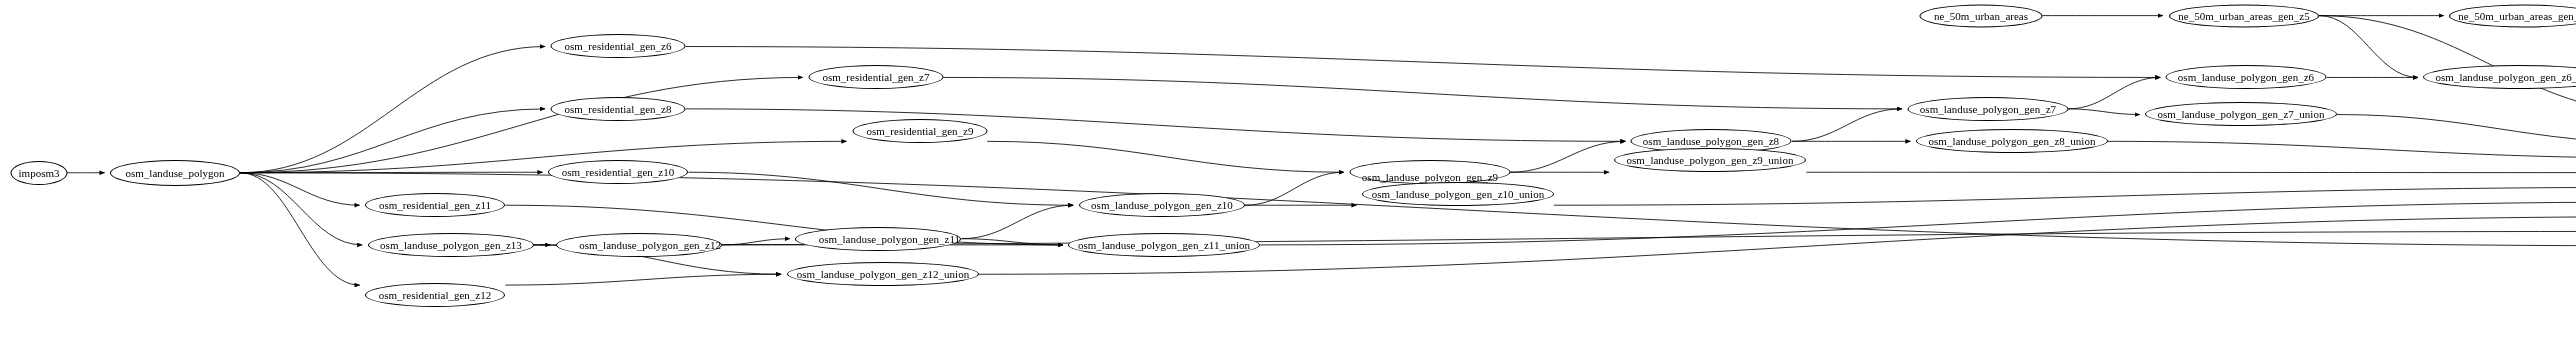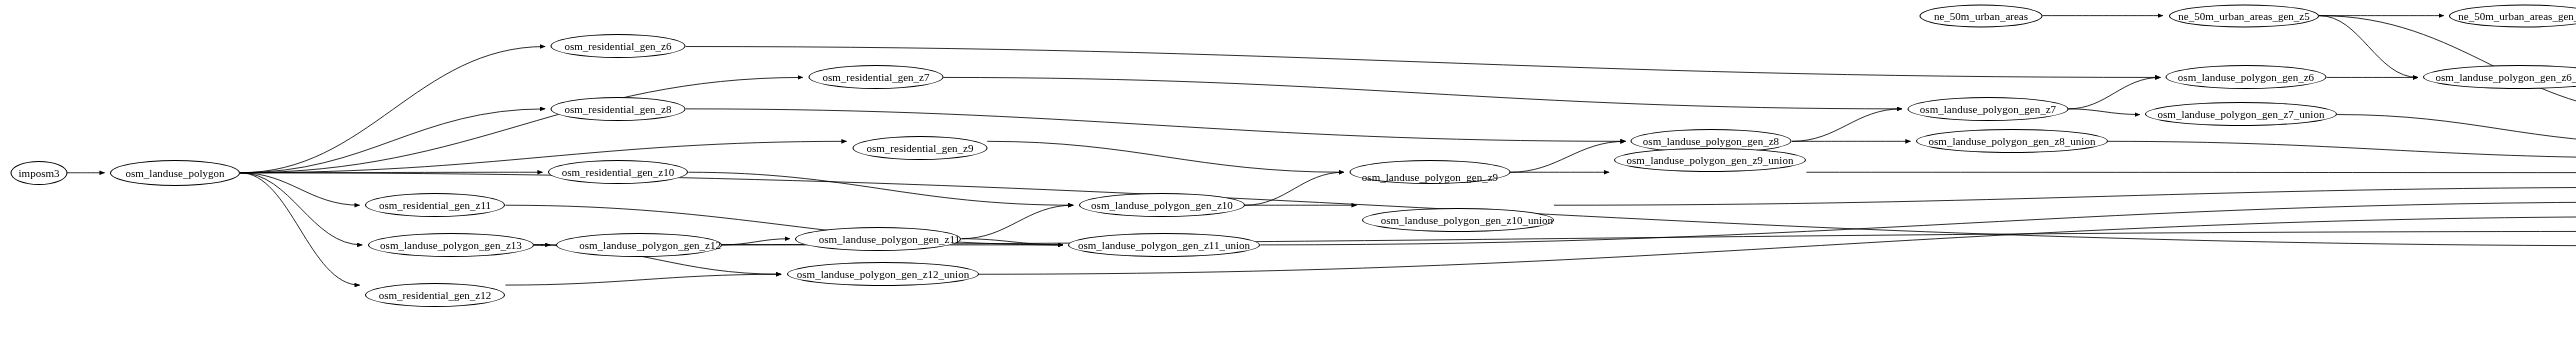--- a/index.html
+++ b/index.html
@@ -80,21 +80,21 @@
       </div>
       <div class="node" style="left: 618px; top: 46px; width: 135px; height: 24px;">
         <span>osm_residential_gen_z6</span>
       </div>
       <div class="node" style="left: 876px; top: 77px; width: 135px; height: 24px;">
         <span>osm_residential_gen_z7</span>
       </div>
       <div class="node" style="left: 618px; top: 109px; width: 135px; height: 24px;">
         <span>osm_residential_gen_z8</span>
       </div>
-      <div class="node" style="left: 920px; top: 148px; width: 135px; height: 24px; text-align: center;">
+      <div class="node" style="left: 920px; top: 131px; width: 135px; height: 24px; text-align: center;">
         <span>osm_residential_gen_z9</span>
       </div>
       <div class="node" style="left: 618px; top: 172px; width: 140px; height: 24px;">
         <span>osm_residential_gen_z10</span>
       </div>
       <div class="node" style="left: 435px; top: 205px; width: 140px; height: 24px;">
         <span>osm_residential_gen_z11</span>
       </div>
       <div class="node" style="left: 451px; top: 245px; width: 166px; height: 24px;">
         <span>osm_landuse_polygon_gen_z13</span>
@@ -113,21 +113,21 @@
       </div>
       <div class="node" style="left: 1162px; top: 205px; width: 166px; height: 24px;">
         <span>osm_landuse_polygon_gen_z10</span>
       </div>
       <div class="node" style="left: 1164px; top: 245px; width: 192px; height: 24px;">
         <span>osm_landuse_polygon_gen_z11_union</span>
       </div>
       <div class="node" style="left: 1430px; top: 172px; width: 161px; height: 24px; align-items: flex-end;">
         <span>osm_landuse_polygon_gen_z9</span>
       </div>
-      <div class="node" style="left: 1458px; top: 220px; width: 192px; height: 24px; justify-content: flex-end;">
+      <div class="node" style="left: 1458px; top: 194px; width: 192px; height: 24px;">
         <span>osm_landuse_polygon_gen_z10_union</span>
       </div>
       <div class="node" style="left: 1711px; top: 141px; width: 161px; height: 24px;">
         <span>osm_landuse_polygon_gen_z8</span>
       </div>
       <div class="node" style="left: 1710px; top: 160px; width: 192px; height: 24px;">
         <span>osm_landuse_polygon_gen_z9_union</span>
       </div>
       <div class="node" style="left: 1988px; top: 109px; width: 161px; height: 24px;">
         <span>osm_landuse_polygon_gen_z7</span>

